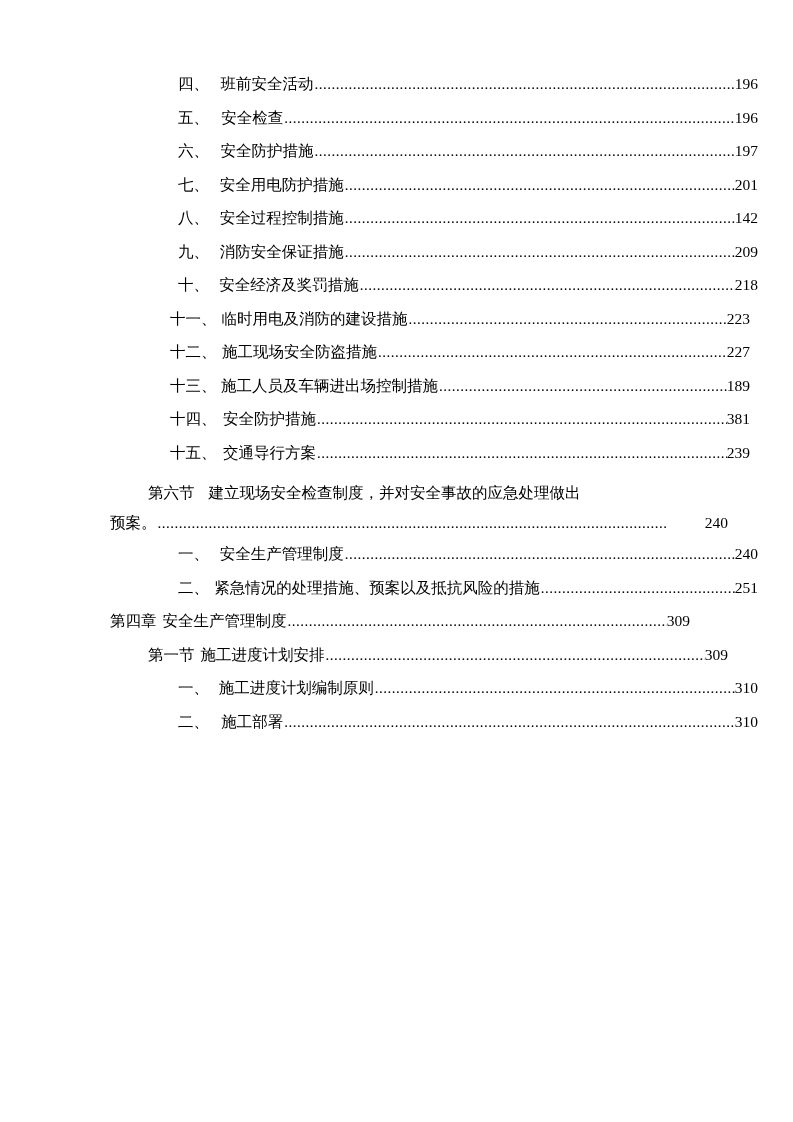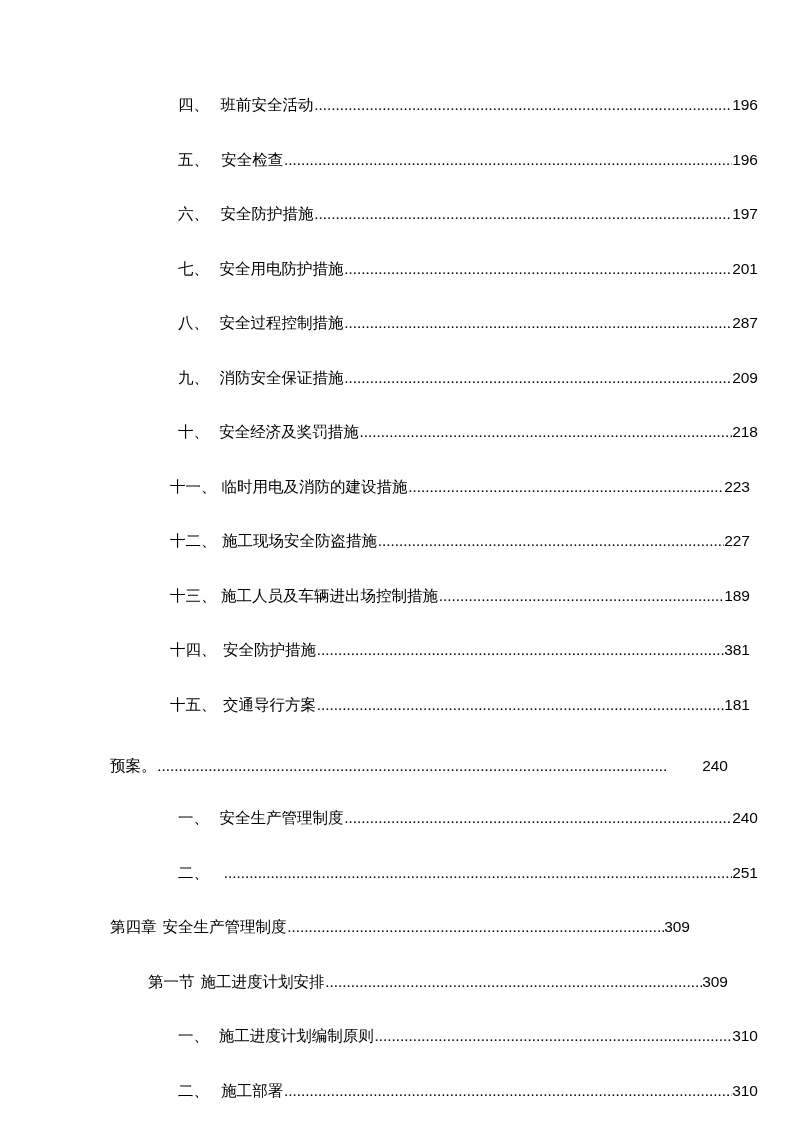--- a/index.html
+++ b/index.html
@@ -51,22 +51,21 @@
     overflow: hidden;
     white-space: nowrap;
     letter-spacing: 0.5px;
     font-size: 15px;
     padding: 0 1px;
     color: #000;
   }
   .toc-entry .page-no {
     flex: 0 0 auto;
     text-align: right;
-    font-family: Liberation Sans, sans-serif;
-    margin-top: 21px;
+    font-family: Liberation Serif, serif;
   }
 
   
   .lvl-sub   { padding-left: 68px; }
   .lvl-sub2  { padding-left: 60px; }
   .lvl-sec   { padding-left: 38px; }
   .lvl-chap  { padding-left: 0px; }
 
   .gap-after-num { display:inline-block; width: 14px; }
   .gap-small { display:inline-block; width: 8px; }
@@ -118,21 +117,21 @@
         <span class="gap-after-num"></span>
         <span class="title">安全用电防护措施</span>
         <span class="dots">........................................................................................................................</span>
         <span class="page-no">201</span>
       </div>
       <div class="toc-entry lvl-sub">
         <span class="num">八、</span>
         <span class="gap-after-num"></span>
         <span class="title">安全过程控制措施</span>
         <span class="dots">........................................................................................................................</span>
-        <span class="page-no">287</span>
+        <span class="page-no">142</span>
       </div>
       <div class="toc-entry lvl-sub">
         <span class="num">九、</span>
         <span class="gap-after-num"></span>
         <span class="title">消防安全保证措施</span>
         <span class="dots">........................................................................................................................</span>
         <span class="page-no">209</span>
       </div>
       <div class="toc-entry lvl-sub">
         <span class="num">十、</span>
@@ -167,39 +166,41 @@
         <span class="gap-small"></span>
         <span class="title">安全防护措施</span>
         <span class="dots">........................................................................................................................</span>
         <span class="page-no">381</span>
       </div>
       <div class="toc-entry lvl-sub2">
         <span class="num">十五、</span>
         <span class="gap-small"></span>
         <span class="title">交通导行方案</span>
         <span class="dots">........................................................................................................................</span>
-        <span class="page-no">181</span>
+        <span class="page-no">239</span>
       </div>
       <div class="toc-entry lvl-sec wrap">
+        <div class="line1"><span class="num">第六节</span><span class="gap-after-num"></span><span class="title">建立现场安全检查制度，并对安全事故的应急处理做出</span></div>
         <div class="line2">
           <span class="title">预案。</span>
           <span class="dots">........................................................................................................................</span>
           <span class="page-no">240</span>
         </div>
       </div>
       <div class="toc-entry lvl-sub">
         <span class="num">一、</span>
         <span class="gap-after-num"></span>
         <span class="title">安全生产管理制度</span>
         <span class="dots">........................................................................................................................</span>
         <span class="page-no">240</span>
       </div>
       <div class="toc-entry lvl-sub">
         <span class="num">二、</span>
         <span class="gap-after-num"></span>
+        <span class="title">紧急情况的处理措施、预案以及抵抗风险的措施</span>
         <span class="dots">........................................................................................................................</span>
         <span class="page-no">251</span>
       </div>
       <div class="toc-entry lvl-chap">
         <span class="num">第四章</span>
         <span class="gap-small"></span>
         <span class="title">安全生产管理制度</span>
         <span class="dots">........................................................................................................................</span>
         <span class="page-no">309</span>
       </div>

